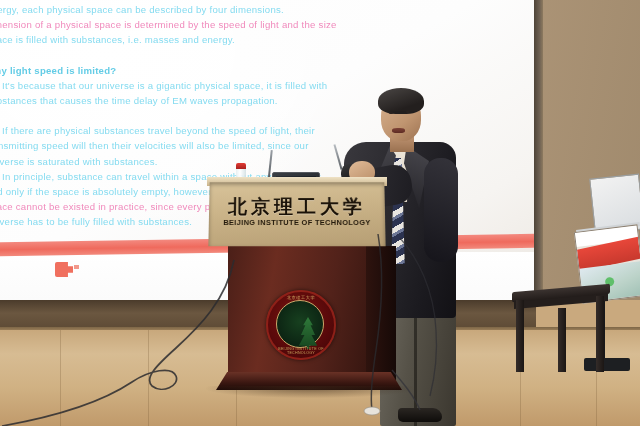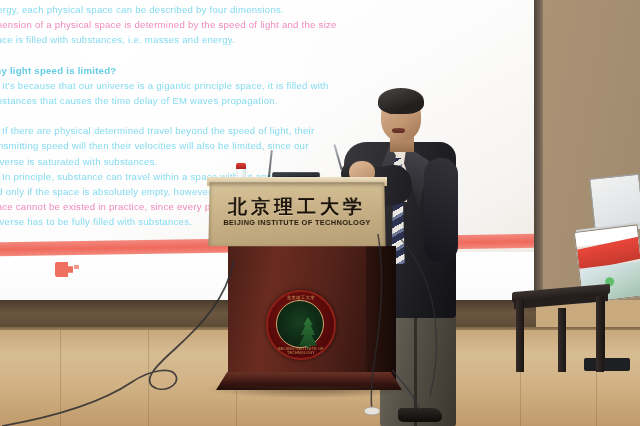--- a/index.html
+++ b/index.html
@@ -310,24 +310,24 @@
 
   <div class="screen">
     <div class="screen-glow"></div>
 
     <div class="slide-text">
       <div><span>energy, each physical space can be described by four dimensions.</span></div>
       <div><span class="hl-pink-soft">dimension of a physical space is determined by the speed of light and the size</span></div>
       <div><span>space is filled with substances, i.e. masses and energy.</span></div>
       <div class="spacer"></div>
       <div class="ln-bold"><span>Why light speed is limited?</span></div>
-      <div class="indent"><span>It's because that our universe is a gigantic principle space, it is filled with</span></div>
+      <div class="indent"><span>It's because that our universe is a gigantic physical space, it is filled with</span></div>
       <div><span>substances that causes the time delay of EM waves propagation.</span></div>
       <div class="spacer"></div>
-      <div class="indent"><span>If there are physical determined travel beyond the speed of light, their</span></div>
+      <div class="indent"><span>If there are physical substances travel beyond the speed of light, their</span></div>
       <div><span>transmitting speed will then their velocities will also be limited, since our</span></div>
       <div><span>universe is saturated with substances.</span></div>
       <div class="indent"><span>In principle, substance can travel within a space without any time delay</span></div>
       <div><span>and only if the space is absolutely empty, however such an empty</span></div>
       <div><span class="hl-pink-soft">space cannot be existed in practice, since every physical</span></div>
       <div><span>universe has to be fully filled with substances.</span></div>
     </div>
 
     <div class="banner-lower"></div>
     <div class="banner"></div>

